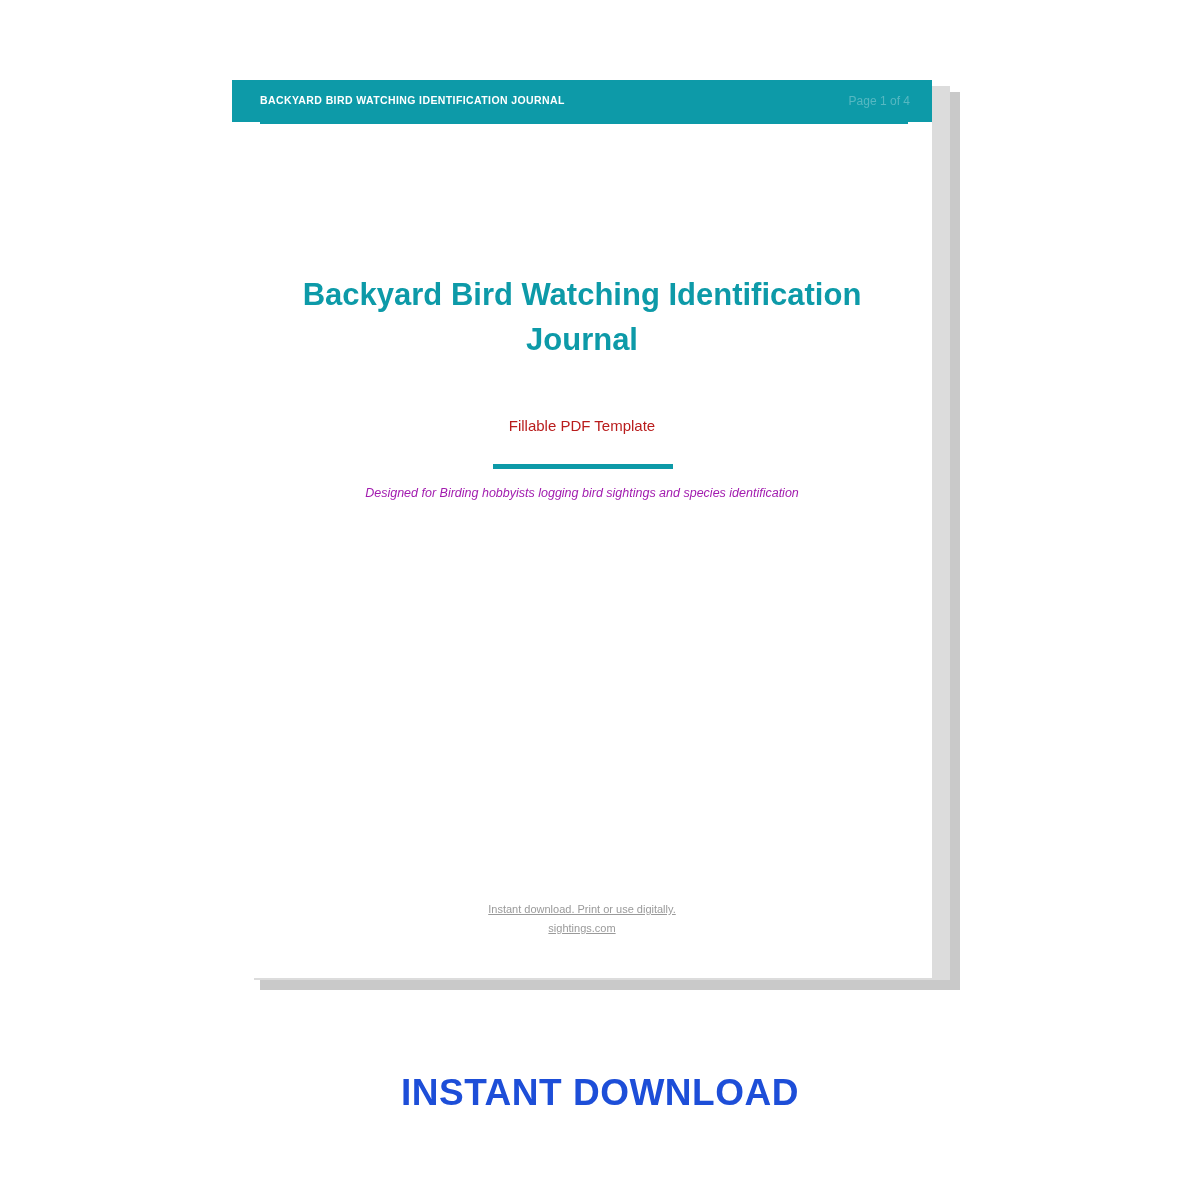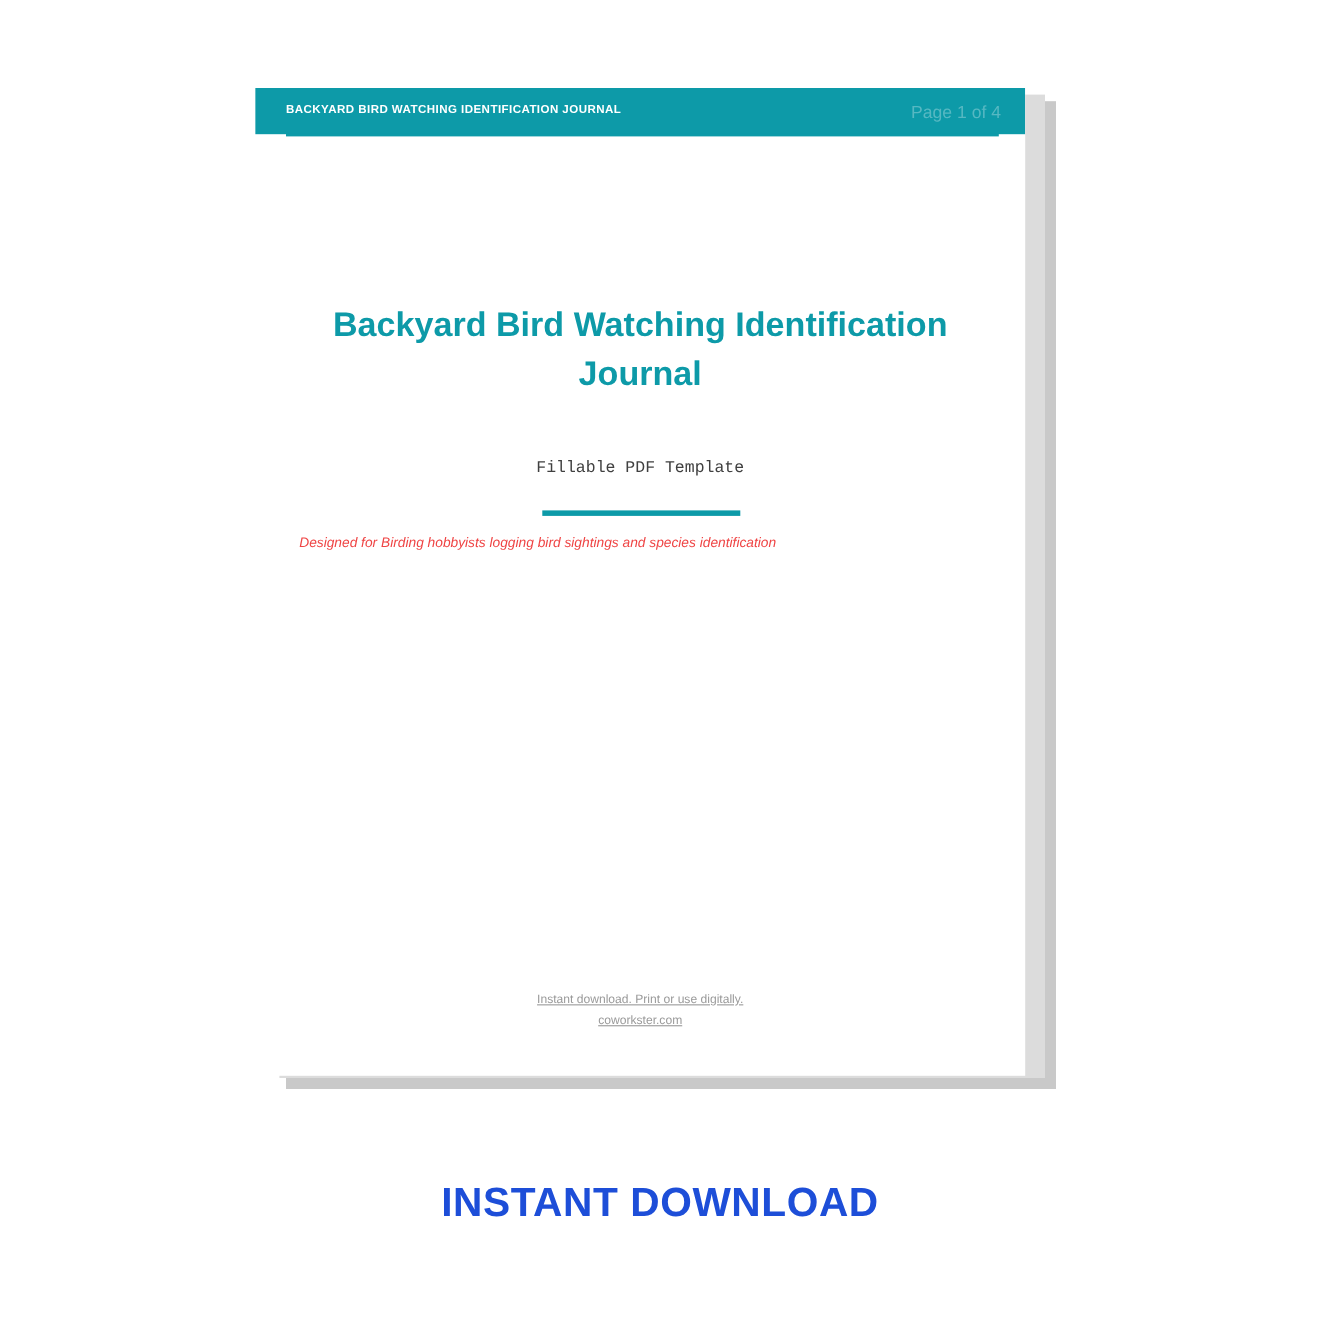--- a/index.html
+++ b/index.html
@@ -65,21 +65,21 @@
     font-weight: bold;
     letter-spacing: 0.4px;
     color: #ffffff;
     text-transform: uppercase;
     white-space: nowrap;
   }
   .page-header-pagenum {
     position: absolute;
     right: 22px;
     top: 14px;
-    font-size: 16px;
+    font-size: 12px;
     color: #56b8c2;
     white-space: nowrap;
   }
   .header-rule {
     position: absolute;
     left: 28px;
     top: 41px;
     width: 648px;
     height: 3px;
     background: #0d9aa8;
@@ -97,40 +97,39 @@
     font-weight: bold;
     color: #0d9aa8;
   }
   .doc-subtitle {
     position: absolute;
     left: 60px;
     top: 337px;
     width: 580px;
     text-align: center;
     font-size: 15px;
-    color: #404040;
-    font-family: Liberation Mono, monospace;
+    color: #b91c1c;
   }
   .title-divider {
     position: absolute;
     left: 261px;
     top: 384px;
     width: 180px;
     height: 5px;
     background: #0d9aa8;
   }
   .doc-tagline {
     position: absolute;
     left: 40px;
     top: 406px;
     width: 620px;
-    text-align: left;
+    text-align: center;
     font-size: 12.5px;
     font-style: italic;
-    color: #ef4444;
+    color: #a21caf;
   }
 
   
   .page-footer {
     position: absolute;
     left: 50px;
     top: 820px;
     width: 600px;
     text-align: center;
   }
@@ -173,20 +172,20 @@
     <div class="doc-title">Backyard Bird Watching Identification Journal</div>
 
     <div class="doc-subtitle">Fillable PDF Template</div>
 
     <div class="title-divider"></div>
 
     <div class="doc-tagline">Designed for Birding hobbyists logging bird sightings and species identification</div>
 
     <div class="page-footer">
       <div class="footer-line">Instant download. Print or use digitally.</div>
-      <div class="footer-line">coworkster.com</div>
+      <div class="footer-line">sightings.com</div>
     </div>
 
   </div>
 
   <div class="cta">INSTANT DOWNLOAD</div>
 
 </div>
 
 </body></html>

